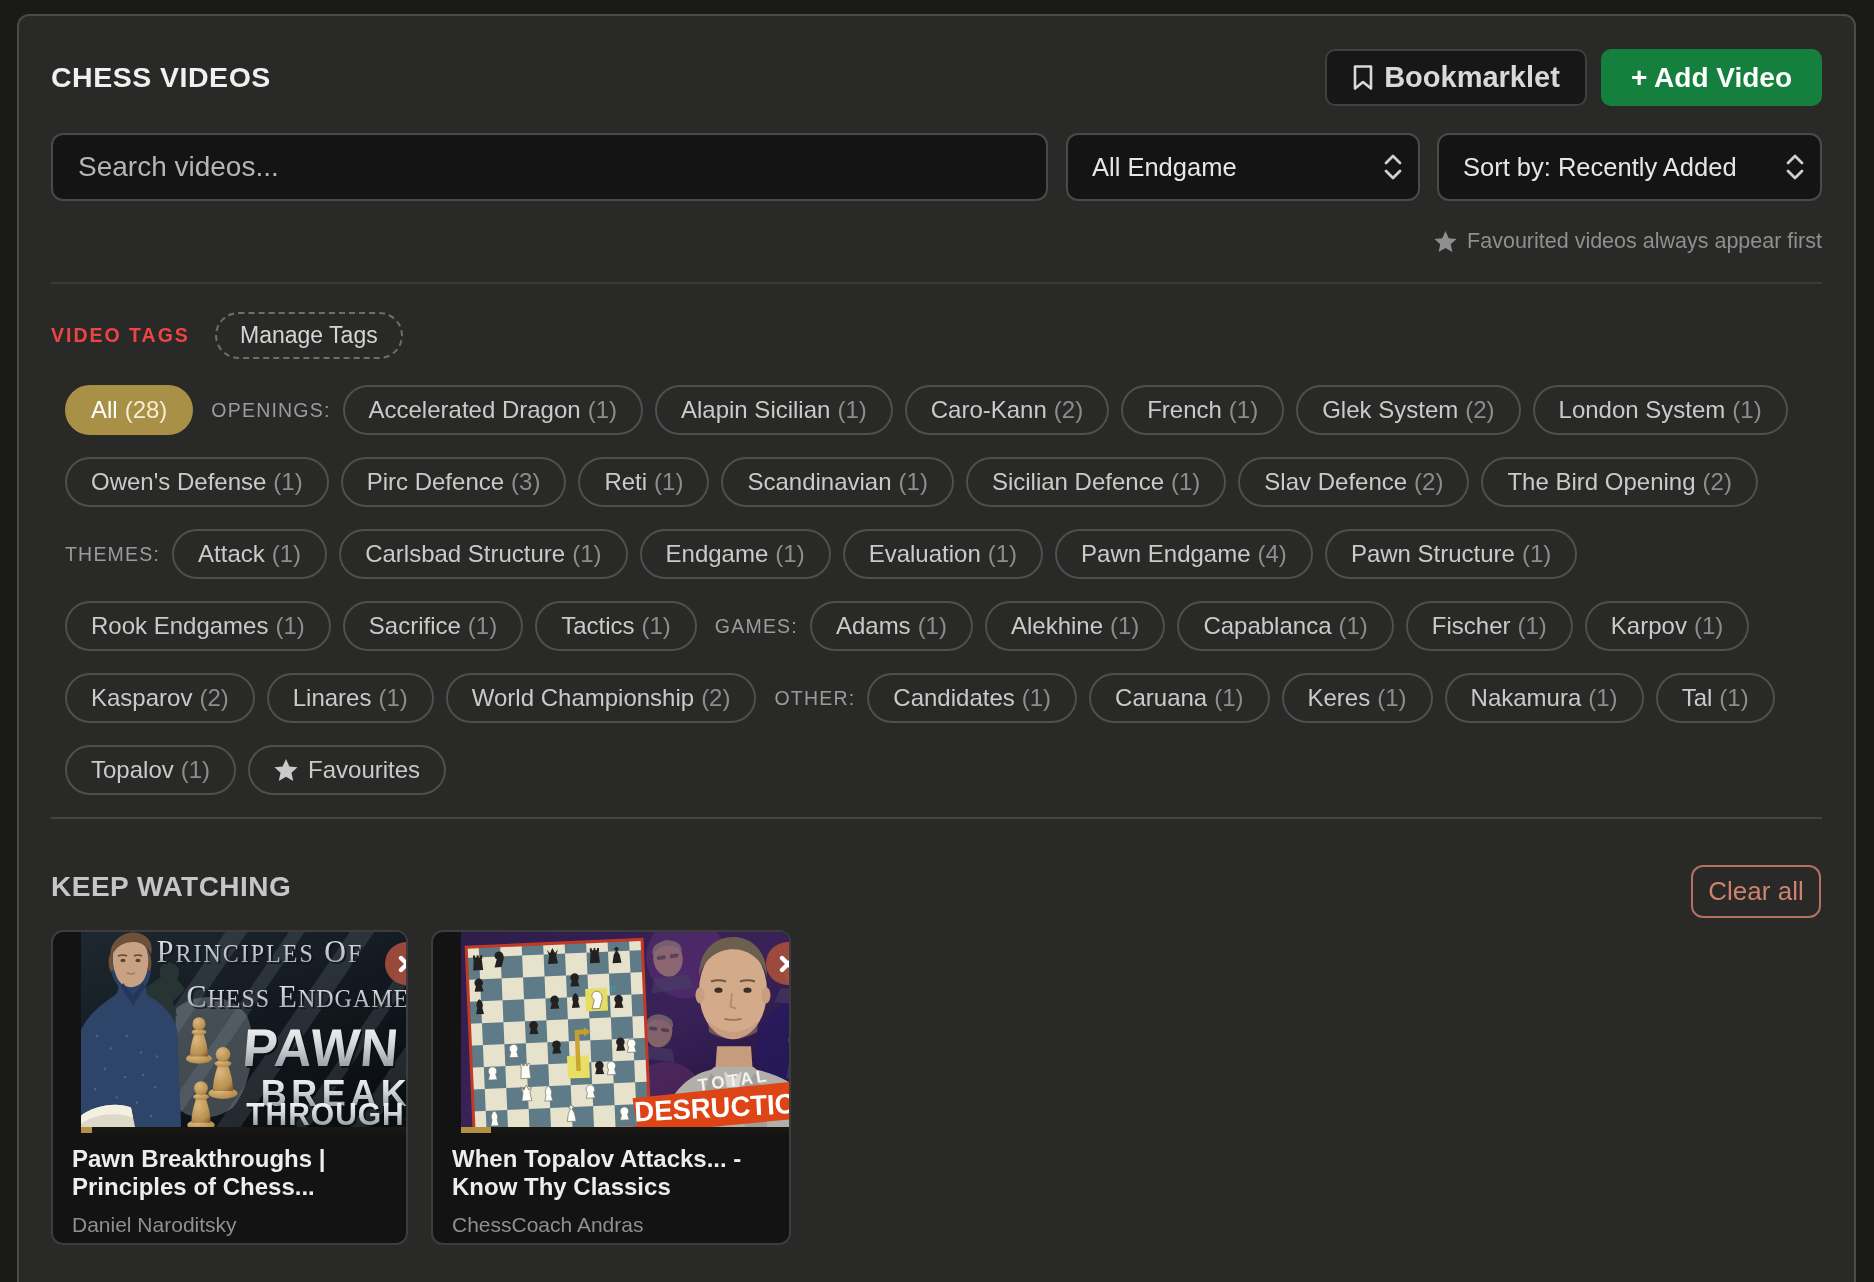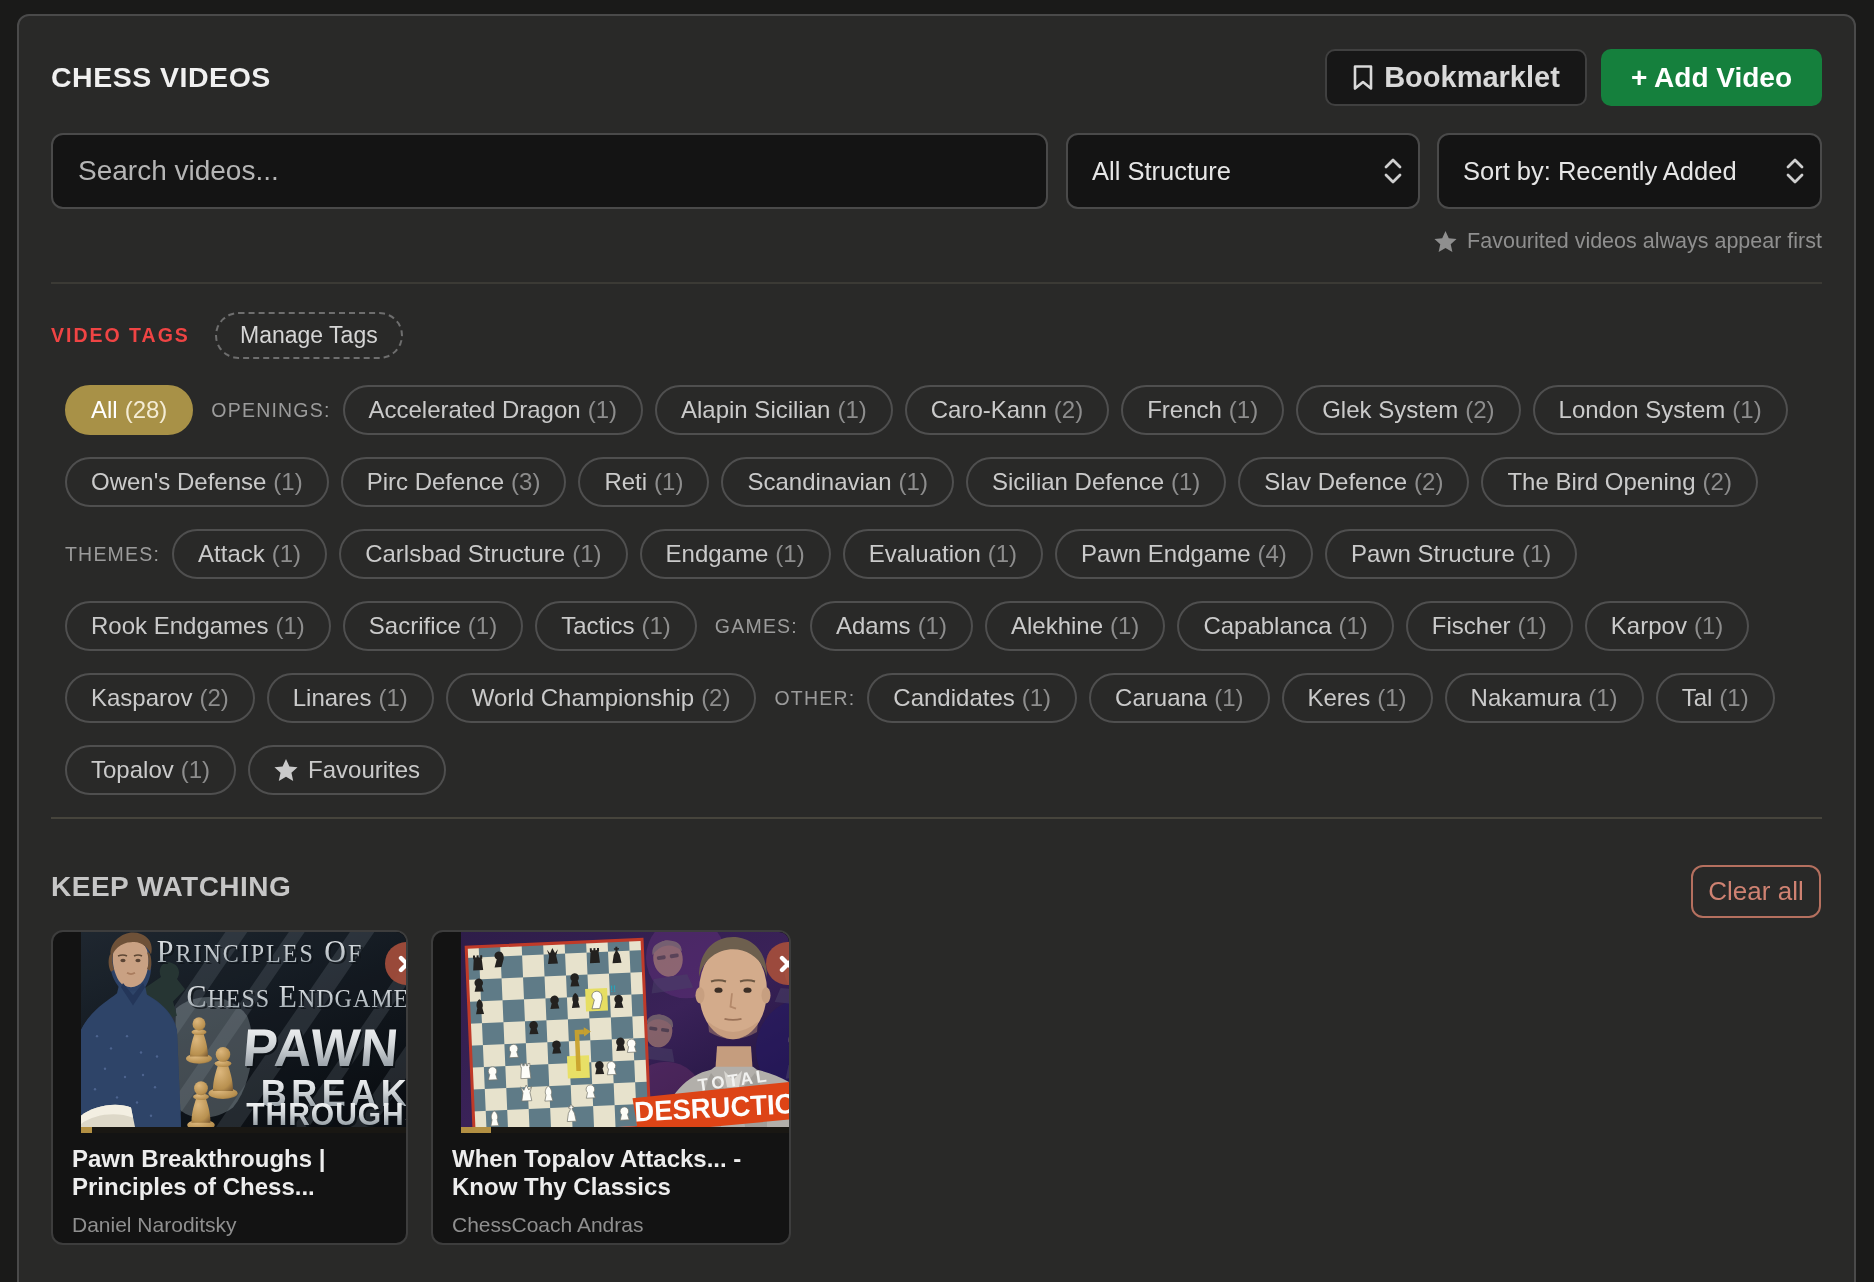--- a/index.html
+++ b/index.html
@@ -9,21 +9,21 @@
            background:#292928; border:2px solid #4a4a4a; border-radius:12px; }
   .abs { position:absolute; }
   h1.title { left:51px; top:60px; font-size:28.5px; font-weight:bold; letter-spacing:0.5px;
              color:#f0f0f0; line-height:34px; }
   .btn-bm { left:1325px; top:49px; width:262px; height:57px; background:#171717;
             border:2px solid #404040; border-radius:10px; display:flex; align-items:center;
             justify-content:center; gap:10px; color:#d9d9d9; font-size:29px; font-weight:bold; }
   .btn-add { left:1601px; top:49px; width:221px; height:57px; background:#15803d;
              border-radius:10px; display:flex; align-items:center; justify-content:center;
              color:#fff; font-size:28px; font-weight:bold; }
-  .input { background:#141414; border:2px solid #4a4a4a; border-radius:12px; height:76px;
+  .input { background:#141414; border:2px solid #4a4a4a; border-radius:12px; height:68px;
            display:flex; align-items:center; color:#e6e6e6; font-size:28px; white-space:nowrap; }
   .search { left:51px; top:133px; width:997px; padding-left:25px; color:#b5b5b5; }
   .sel1 { left:1066px; top:133px; width:354px; padding:0 14px 0 24px; justify-content:space-between; font-size:25.5px; }
   .sel2 { left:1437px; top:133px; width:385px; padding:0 14px 0 24px; justify-content:space-between; font-size:25.5px; }
   .note { right:52px; top:229px; color:#8f8f8f; font-size:21.5px; display:flex; gap:10px; align-items:center; }
   .div1 { left:51px; top:282px; width:1771px; height:2px; background:#3b3a35; }
   .div2 { left:51px; top:817px; width:1771px; height:2px; background:#46443c; }
   .vtags { left:51px; top:324px; font-size:19.5px; font-weight:bold; letter-spacing:2px; color:#ef4444; }
   .managetags { left:215px; top:312px; height:47px; border:2px dashed #6e6e6e; border-radius:24px;
                 display:flex; align-items:center; padding:0 23px; color:#d5d5d5; font-size:23px; }
@@ -59,21 +59,21 @@
   <div class="abs btn-bm">
     <svg width="22" height="27" viewBox="0 0 22 27">
       <path d="M3 2.5 h16 v22 l-8 -6.5 l-8 6.5 z" fill="none" stroke="#d9d9d9" stroke-width="2.6" stroke-linejoin="round"></path>
     </svg>
     <span>Bookmarklet</span>
   </div>
   <div class="abs btn-add">+ Add Video</div>
 
   <div class="abs input search">Search videos...</div>
   <div class="abs input sel1">
-    <span>All Structure</span>
+    <span>All Endgame</span>
     <svg width="22" height="32" viewBox="0 0 22 32">
       <path d="M4 12 L11 5 L18 12 M4 20 L11 27 L18 20" fill="none" stroke="#cfcfcf" stroke-width="2.8" stroke-linejoin="round" stroke-linecap="round"></path>
     </svg>
   </div>
   <div class="abs input sel2">
     <span>Sort by: Recently Added</span>
     <svg width="22" height="32" viewBox="0 0 22 32">
       <path d="M4 12 L11 5 L18 12 M4 20 L11 27 L18 20" fill="none" stroke="#cfcfcf" stroke-width="2.8" stroke-linejoin="round" stroke-linecap="round"></path>
     </svg>
   </div>

